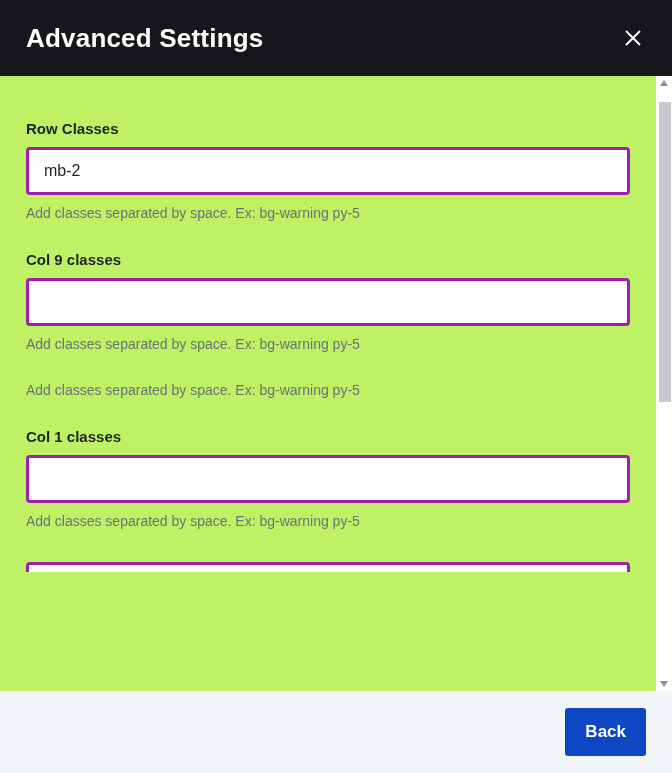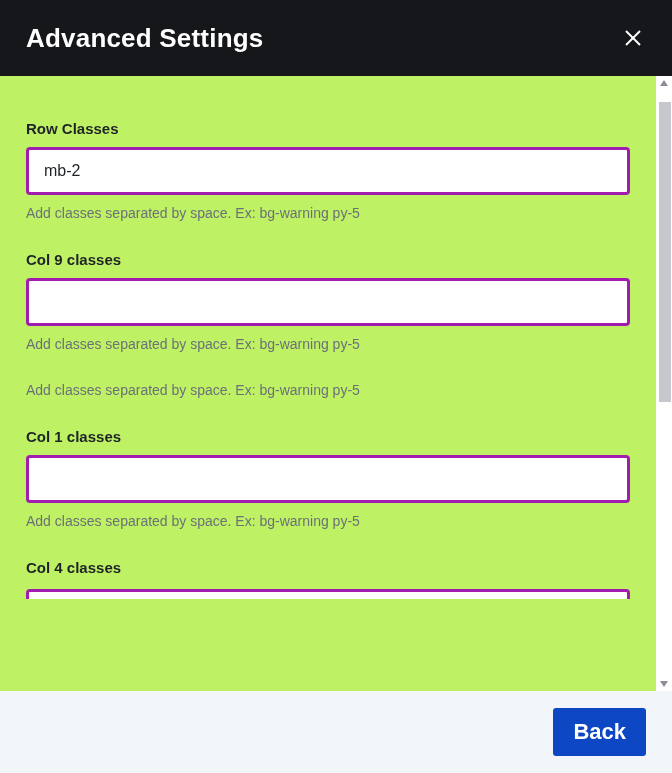--- a/index.html
+++ b/index.html
@@ -116,21 +116,21 @@
     padding: 0 26px;
     gap: 16px;
   }
   .btn {
     background: #0d47c4;
     color: #fff;
     border: none;
     height: 48px;
     min-width: 80px;
     padding: 0 20px;
-    font-size: 22px;
+    font-size: 17px;
     font-weight: 600;
     border-radius: 3px;
     cursor: pointer;
     font-family: inherit;
   }
 </style>
 </head>
 <body>
 
 <div class="modal">
@@ -164,21 +164,20 @@
         <div class="field-help">Add classes separated by space. Ex: bg-warning py-5</div>
       </div>
 
       <div class="field-group">
         <div class="field-label">Col 1 classes</div>
         <input class="field-input" type="text" value="" style="">
         <div class="field-help">Add classes separated by space. Ex: bg-warning py-5</div>
       </div>
 
       <div class="field-group" style="margin-bottom:0;">
-        <div class="field-label">Col 4 classes</div>
         <input class="field-input" type="text" style="height: 10px; border-bottom: none; border-radius: 4px 4px 0px 0px;" value="">
       </div>
 
     </div>
 
     <div class="scroll-col">
       <div class="scroll-arrow up">
         <svg width="10" height="8" viewBox="0 0 10 8">
             <polygon points="5,1 9,7 1,7" fill="#8b8f97"></polygon>
           </svg>

